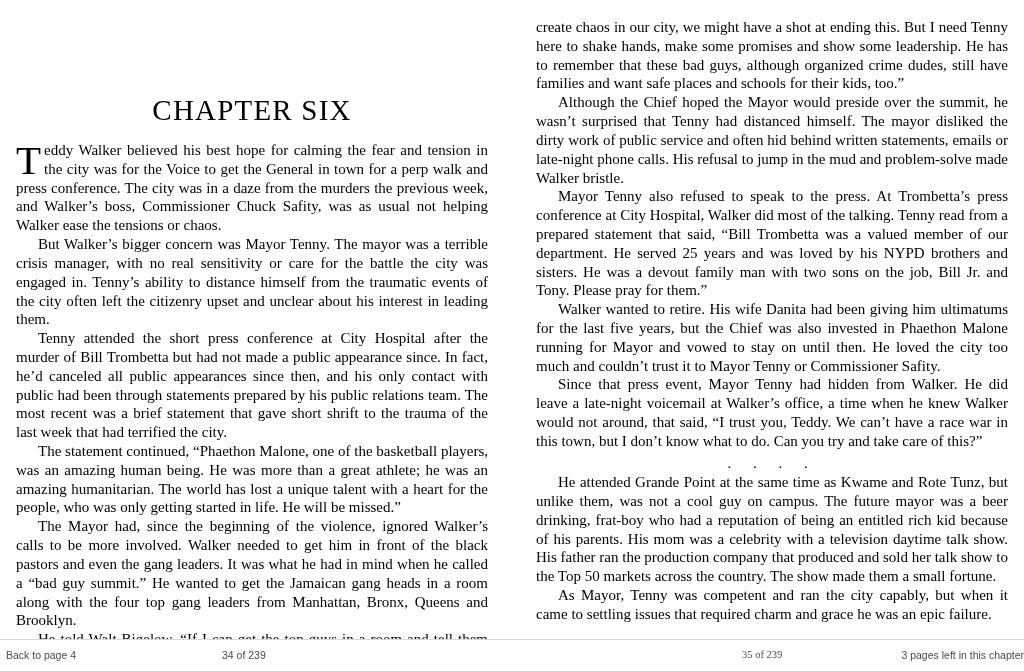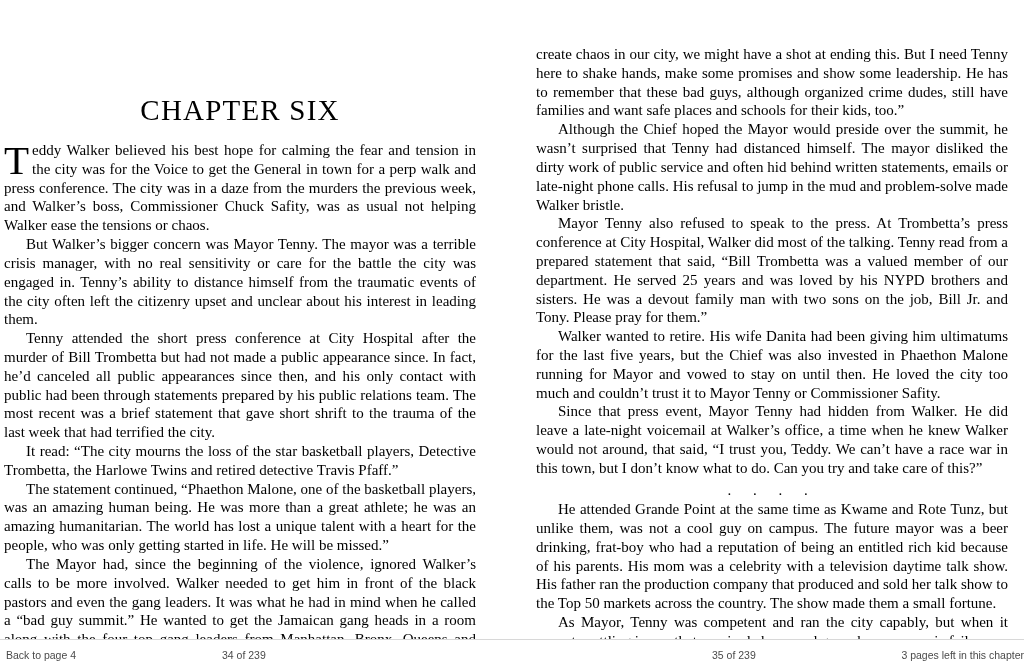--- a/index.html
+++ b/index.html
@@ -34,21 +34,21 @@
   }
 
   .page {
     width: 512px;
     height: 640px;
     box-sizing: border-box;
     position: relative;
   }
 
   .page-left {
-    padding: 18px 40px 0 4px;
+    padding: 18px 40px 0 16px;
   }
   .page-right {
     padding: 18px 18px 0 24px;
   }
 
   .col {
     width: 472px;
     box-sizing: border-box;
   }
   .page-left .col {
@@ -70,21 +70,20 @@
     font-size: 15px;
     line-height: 1.255;
     text-align: justify;
     text-indent: 22px;
     hyphens: auto;
     -webkit-hyphens: auto;
   }
 
   p.noindent {
     text-indent: 0;
-    margin-top: 27px;
   }
 
   p.first {
     text-indent: 0;
   }
 
   .dropcap {
     float: left;
     font-family: "Liberation Serif", serif;
     font-size: 41px;
@@ -116,21 +115,21 @@
   }
 
   .footer-item {
     position: absolute;
     top: 9px;
     white-space: nowrap;
   }
 
   .f-back { left: 6px; }
   .f-left-num { left: 222px; }
-  .f-right-num { left: 712px; }
+  .f-right-num { left: 742px; font-family: Liberation Serif, serif; }
   .f-remaining { right: 0; }
 
   .f-back {
     cursor: pointer;
   }
 
   .gutter {
     position: absolute;
     left: 511px;
     top: 0;
@@ -147,21 +146,20 @@
   <div class="pages">
 
     <div class="page page-left">
       <div class="col">
         <h1 class="chapter-title">CHAPTER SIX</h1>
 
         <p class="first"><span class="dropcap">T</span><span>eddy Walker believed his best hope for calming the fear and tension in the city was for the Voice to get the General in town for a perp walk and press conference. The city was in a daze from the murders the previous week, and Walker’s boss, Commissioner Chuck Safity, was as usual not helping Walker ease the tensions or chaos.</span></p>
 
         <p>But Walker’s bigger concern was Mayor Tenny. The mayor was a terrible crisis manager, with no real sensitivity or care for the battle the city was engaged in. Tenny’s ability to distance himself from the traumatic events of the city often left the citizenry upset and unclear about his interest in leading them.</p>
         <p>Tenny attended the short press conference at City Hospital after the murder of Bill Trombetta but had not made a public appearance since. In fact, he’d canceled all public appearances since then, and his only contact with public had been through statements prepared by his public relations team. The most recent was a brief statement that gave short shrift to the trauma of the last week that had terrified the city.</p>
-        <p>It read: “The city mourns the loss of the star basketball players, Detective Trombetta, the Harlowe Twins and retired detective Travis Pfaff.”</p>
         <p>The statement continued, “Phaethon Malone, one of the basketball players, was an amazing human being. He was more than a great athlete; he was an amazing humanitarian. The world has lost a unique talent with a heart for the people, who was only getting started in life. He will be missed.”</p>
         <p>The Mayor had, since the beginning of the violence, ignored Walker’s calls to be more involved. Walker needed to get him in front of the black pastors and even the gang leaders. It was what he had in mind when he called a “bad guy summit.” He wanted to get the Jamaican gang heads in a room along with the four top gang leaders from Manhattan, Bronx, Queens and Brooklyn.</p>
         <p>He told Walt Bigelow, “If I can get the top guys in a room and tell them that we have an orchestrated effort by people who don’t live in New York to</p>
       </div>
     </div>
 
     <div class="page page-right">
       <div class="col">
         <p class="noindent">create chaos in our city, we might have a shot at ending this. But I need Tenny here to shake hands, make some promises and show some leadership. He has to remember that these bad guys, although organized crime dudes, still have families and want safe places and schools for their kids, too.”</p>
         <p>Although the Chief hoped the Mayor would preside over the summit, he wasn’t surprised that Tenny had distanced himself. The mayor disliked the dirty work of public service and often hid behind written statements, emails or late-night phone calls. His refusal to jump in the mud and problem-solve made Walker bristle.</p>

